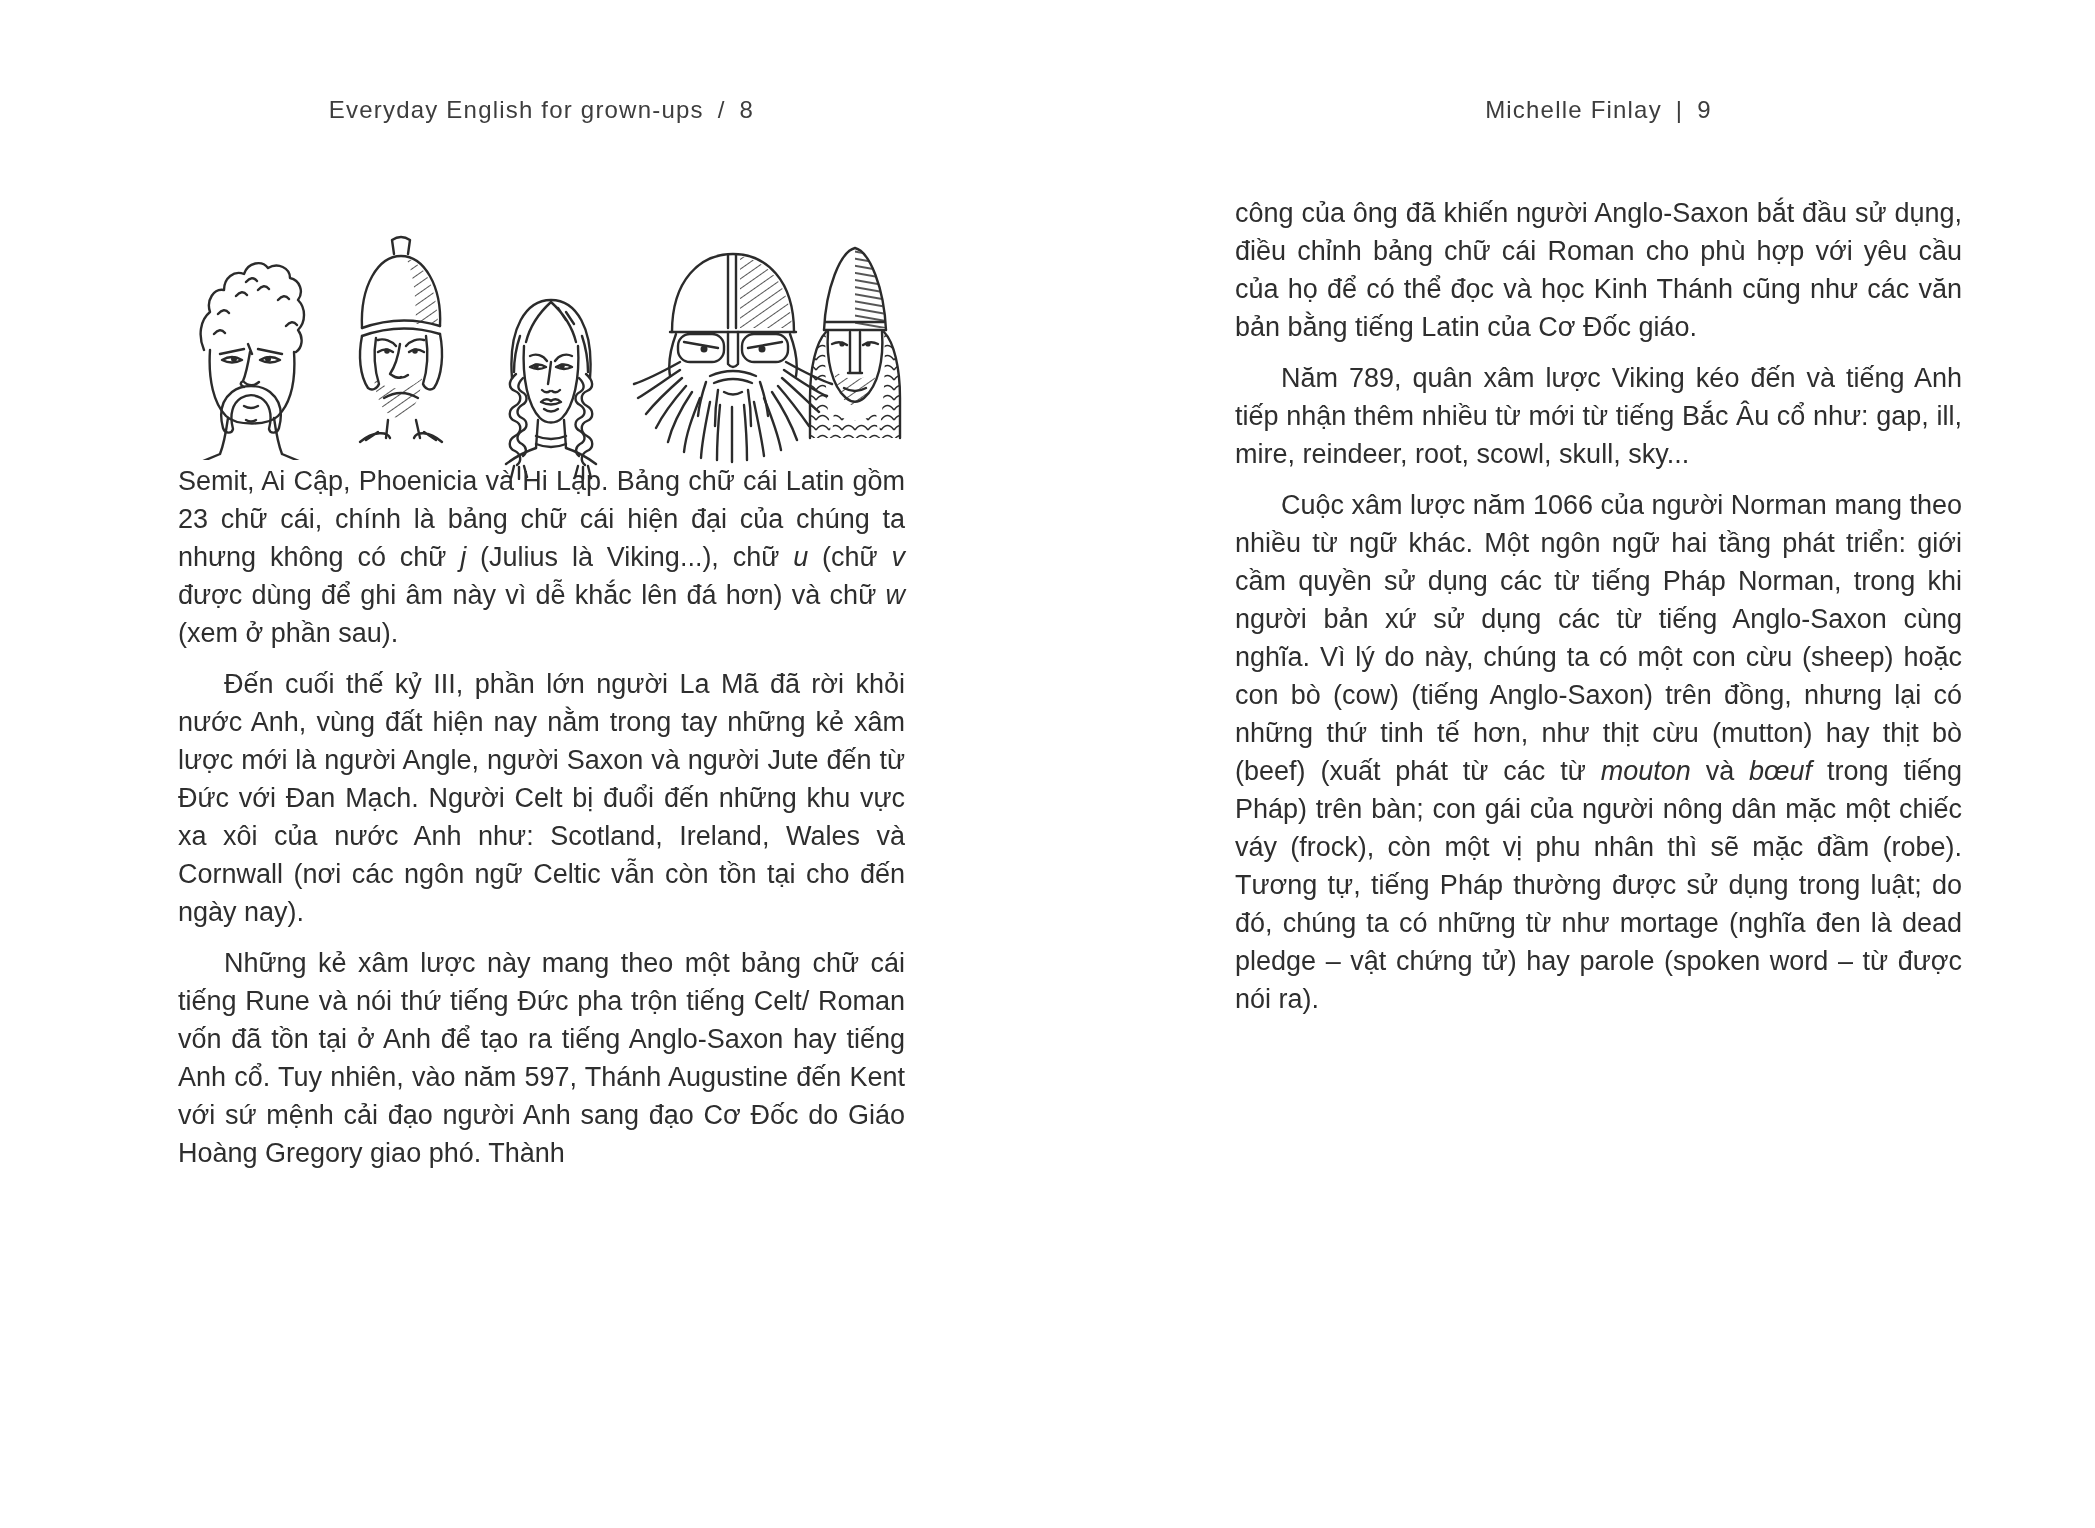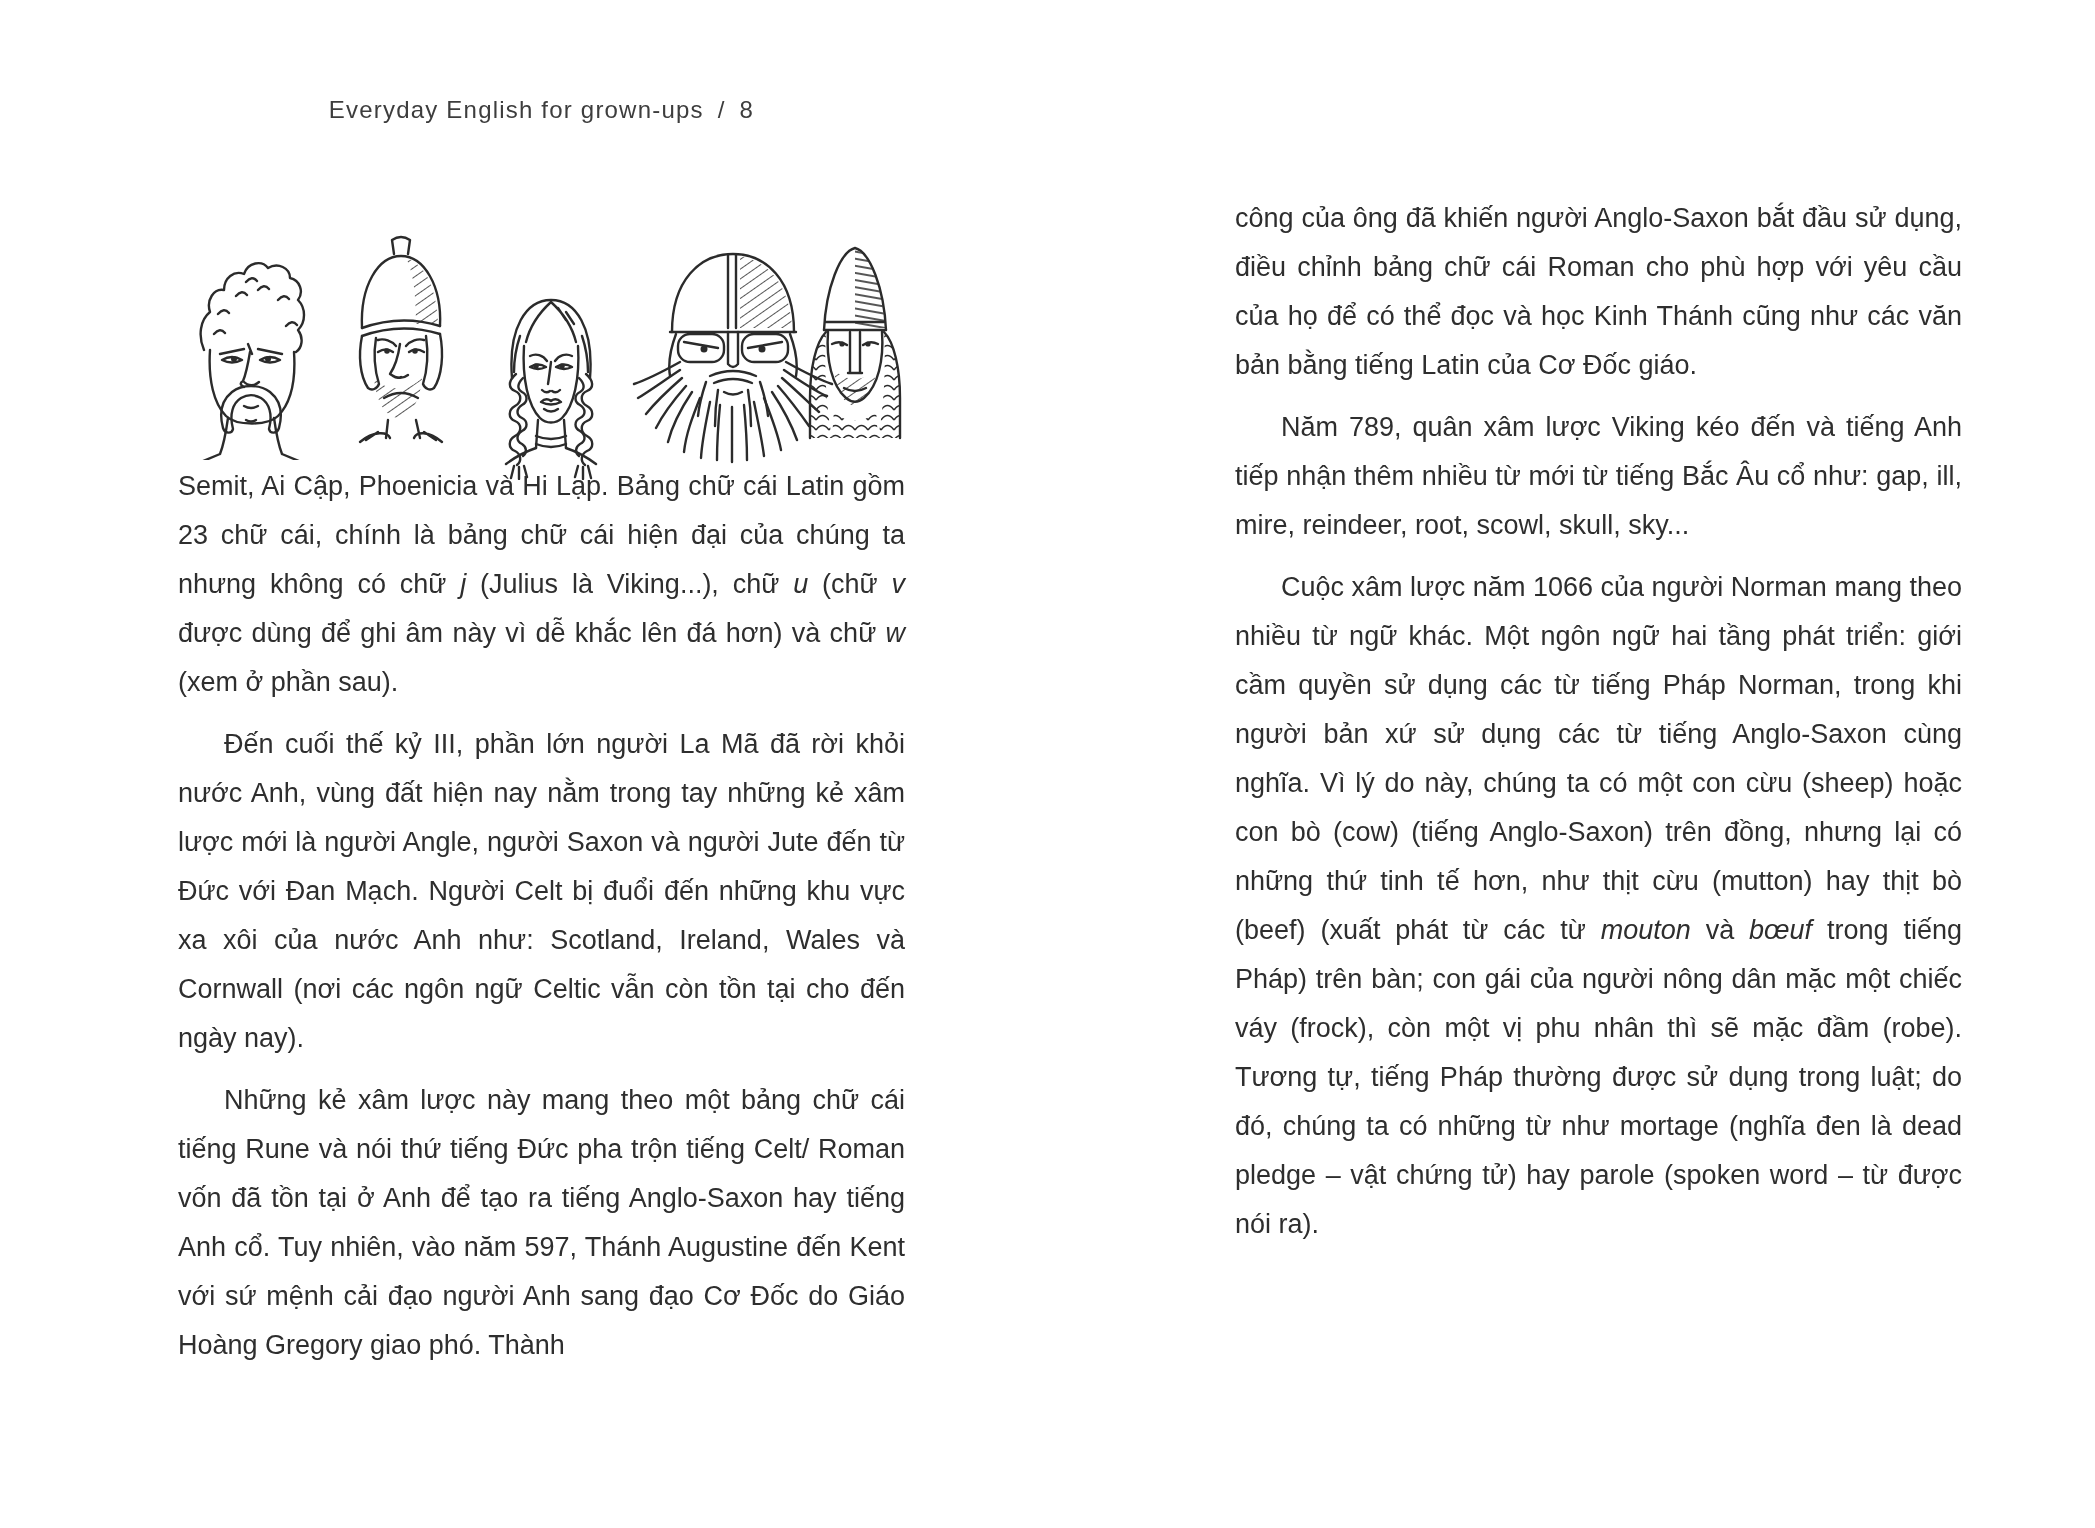--- a/index.html
+++ b/index.html
@@ -12,21 +12,21 @@
                   font-size:24px;letter-spacing:1.2px;color:#3d3d3d;white-space:nowrap;}
   .running-header .sep{padding:0 14px;}
   .illustration{position:absolute;top:226px;left:0;width:727px;height:254px;}
   .illustration svg{position:absolute;}
   .illustration svg *{stroke:#2b2b2b;stroke-width:2.4;fill:none;stroke-linecap:round;stroke-linejoin:round;}
   svg .thin{stroke:#2b2b2b;stroke-width:1.6;fill:none;}
   svg .ink{fill:#2b2b2b;stroke:none;}
   svg .fill-hatch{fill:url(#hatch);stroke:none;}
   svg .fill-hatchH{fill:url(#hatchH);stroke:none;}
   svg .fill-mail{fill:url(#mail);stroke:none;}
-  .bodytext{position:absolute;left:0;right:0;font-size:27px;line-height:49px;
+  .bodytext{position:absolute;left:0;right:0;font-size:27px;line-height:38px;
             text-align:justify;color:var(--ink,#2e2e2e);}
   .page.left .bodytext{top:462px;}
   .page.right .bodytext{top:194px;}
   .para{margin:0 0 13px 0;}
   .para.indent{text-indent:46px;}
   .para em{font-style:italic;}
 </style>
 </head>
 <body>
 
@@ -142,20 +142,23 @@
     </div>
 
     <div class="bodytext">
       <p class="para"><span>Semit, Ai Cập, Phoenicia và Hi Lạp. Bảng chữ cái Latin gồm 23 chữ cái, chính là bảng chữ cái hiện đại của chúng ta nhưng không có chữ </span><em>j</em><span> (Julius là Viking...), chữ </span><em>u</em><span> (chữ </span><em>v</em><span> được dùng để ghi âm này vì dễ khắc lên đá hơn) và chữ </span><em>w</em><span> (xem ở phần sau).</span></p>
       <p class="para indent"><span>Đến cuối thế kỷ III, phần lớn người La Mã đã rời khỏi nước Anh, vùng đất hiện nay nằm trong tay những kẻ xâm lược mới là người Angle, người Saxon và người Jute đến từ Đức với Đan Mạch. Người Celt bị đuổi đến những khu vực xa xôi của nước Anh như: Scotland, Ireland, Wales và Cornwall (nơi các ngôn ngữ Celtic vẫn còn tồn tại cho đến ngày nay).</span></p>
       <p class="para indent"><span>Những kẻ xâm lược này mang theo một bảng chữ cái tiếng Rune và nói thứ tiếng Đức pha trộn tiếng Celt/ Roman vốn đã tồn tại ở Anh để tạo ra tiếng Anglo-Saxon hay tiếng Anh cổ. Tuy nhiên, vào năm 597, Thánh Augustine đến Kent với sứ mệnh cải đạo người Anh sang đạo Cơ Đốc do Giáo Hoàng Gregory giao phó. Thành</span></p>
     </div>
   </section>
 
   <section class="page right">
+    <header class="running-header">
+      <span>Michelle Finlay</span><span class="sep">|</span><span>9</span>
+    </header>
 
     <div class="bodytext">
       <p class="para"><span>công của ông đã khiến người Anglo-Saxon bắt đầu sử dụng, điều chỉnh bảng chữ cái Roman cho phù hợp với yêu cầu của họ để có thể đọc và học Kinh Thánh cũng như các văn bản bằng tiếng Latin của Cơ Đốc giáo.</span></p>
       <p class="para indent"><span>Năm 789, quân xâm lược Viking kéo đến và tiếng Anh tiếp nhận thêm nhiều từ mới từ tiếng Bắc Âu cổ như: gap, ill, mire, reindeer, root, scowl, skull, sky...</span></p>
       <p class="para indent"><span>Cuộc xâm lược năm 1066 của người Norman mang theo nhiều từ ngữ khác. Một ngôn ngữ hai tầng phát triển: giới cầm quyền sử dụng các từ tiếng Pháp Norman, trong khi người bản xứ sử dụng các từ tiếng Anglo-Saxon cùng nghĩa. Vì lý do này, chúng ta có một con cừu (sheep) hoặc con bò (cow) (tiếng Anglo-Saxon) trên đồng, nhưng lại có những thứ tinh tế hơn, như thịt cừu (mutton) hay thịt bò (beef) (xuất phát từ các từ </span><em>mouton</em><span> và </span><em>bœuf</em><span> trong tiếng Pháp) trên bàn; con gái của người nông dân mặc một chiếc váy (frock), còn một vị phu nhân thì sẽ mặc đầm (robe). Tương tự, tiếng Pháp thường được sử dụng trong luật; do đó, chúng ta có những từ như mortage (nghĩa đen là dead pledge – vật chứng tử) hay parole (spoken word – từ được nói ra).</span></p>
     </div>
   </section>
 
 </div>
 

